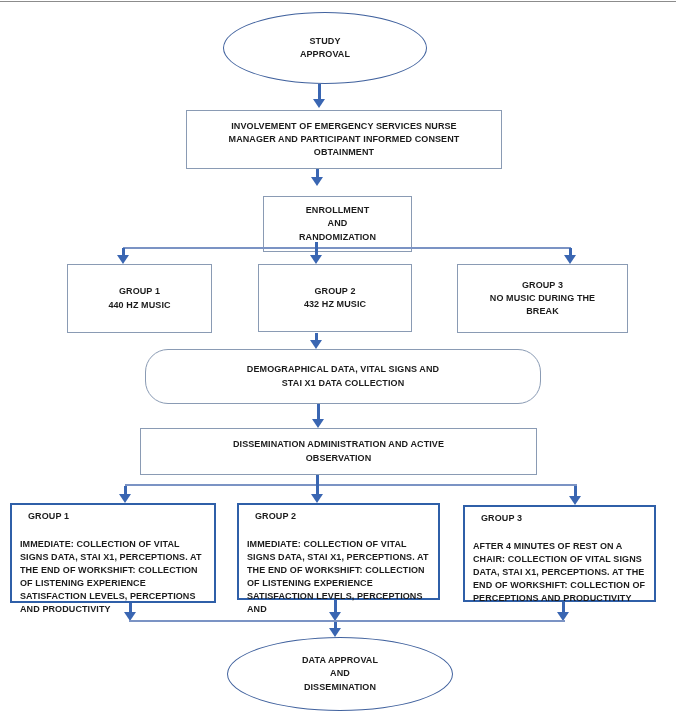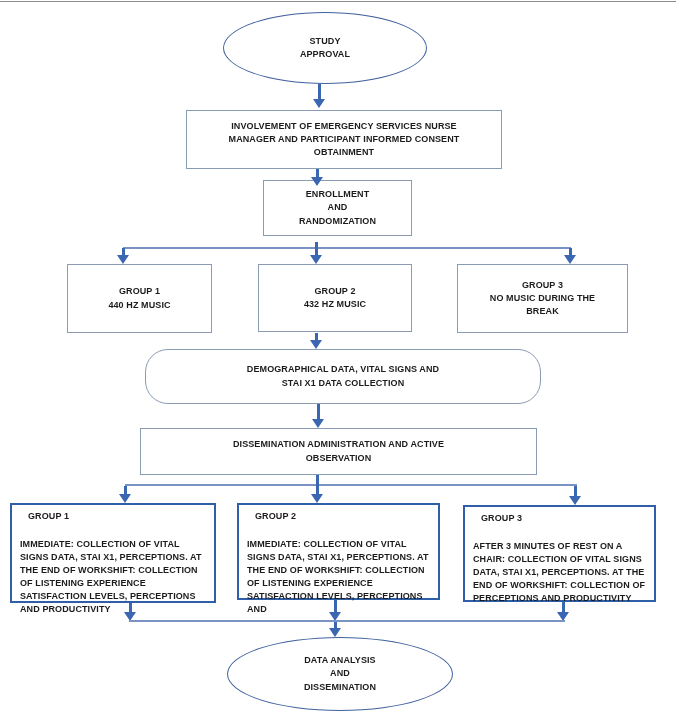--- a/index.html
+++ b/index.html
@@ -64,21 +64,21 @@
 <div class="stage">
   <div class="top-rule"></div>
 
   <div class="node rect" style="left:186px; top:110px; width:316px; height:59px;">INVOLVEMENT OF EMERGENCY SERVICES NURSE
 MANAGER AND PARTICIPANT INFORMED CONSENT
 OBTAINMENT</div>
 
   <div class="node ellipse" style="left:223px; top:12px; width:204px; height:72px;">STUDY
 APPROVAL</div>
 
-  <div class="node rect" style="left:263px; top:180px; width:149px; height:56px;">ENROLLMENT
+  <div class="node rect" style="left:263px; top:196px; width:149px; height:56px;">ENROLLMENT
 AND
 RANDOMIZATION</div>
 
   <div class="node rect" style="left:67px; top:264px; width:145px; height:69px;">GROUP 1
 440 HZ MUSIC</div>
 
   <div class="node rect" style="left:258px; top:264px; width:154px; height:68px;">GROUP 2
 432 HZ MUSIC</div>
 
   <div class="node rect" style="left:457px; top:264px; width:171px; height:69px;">GROUP 3
@@ -96,24 +96,24 @@
     <div class="obody">IMMEDIATE: COLLECTION OF VITAL SIGNS DATA, STAI X1, PERCEPTIONS. AT THE END OF WORKSHIFT: COLLECTION OF LISTENING EXPERIENCE SATISFACTION LEVELS, PERCEPTIONS AND PRODUCTIVITY</div>
   </div>
 
   <div class="node outcome" style="left:237px; top:503px; width:203px; height:97px;">
     <div class="otitle">GROUP 2</div>
     <div class="obody">IMMEDIATE: COLLECTION OF VITAL SIGNS DATA, STAI X1, PERCEPTIONS. AT THE END OF WORKSHIFT: COLLECTION OF LISTENING EXPERIENCE SATISFACTION LEVELS, PERCEPTIONS AND</div>
   </div>
 
   <div class="node outcome" style="left:463px; top:505px; width:193px; height:97px;">
     <div class="otitle">GROUP 3</div>
-    <div class="obody">AFTER 3 MINUTES OF REST ON A CHAIR: COLLECTION OF VITAL SIGNS DATA, STAI X1, PERCEPTIONS. AT THE END OF WORKSHIFT: COLLECTION OF PERCEPTIONS AND PRODUCTIVITY</div>
+    <div class="obody">AFTER 4 MINUTES OF REST ON A CHAIR: COLLECTION OF VITAL SIGNS DATA, STAI X1, PERCEPTIONS. AT THE END OF WORKSHIFT: COLLECTION OF PERCEPTIONS AND PRODUCTIVITY</div>
   </div>
 
-  <div class="node ellipse" style="left:227px; top:637px; width:226px; height:74px;">DATA ANALYSIS
+  <div class="node ellipse" style="left:227px; top:637px; width:226px; height:74px;">DATA APPROVAL
 AND
 DISSEMINATION</div>
 
   <div class="stem" style="left:318px; top:84px; height:16px;"></div>
   <div class="head" style="left:313px; top:99px;"></div>
 
   <div class="stem" style="left:316px; top:169px; height:9px;"></div>
   <div class="head" style="left:311px; top:177px;"></div>
 
   <div class="hline" style="left:123px; top:247px; width:448px;"></div>

